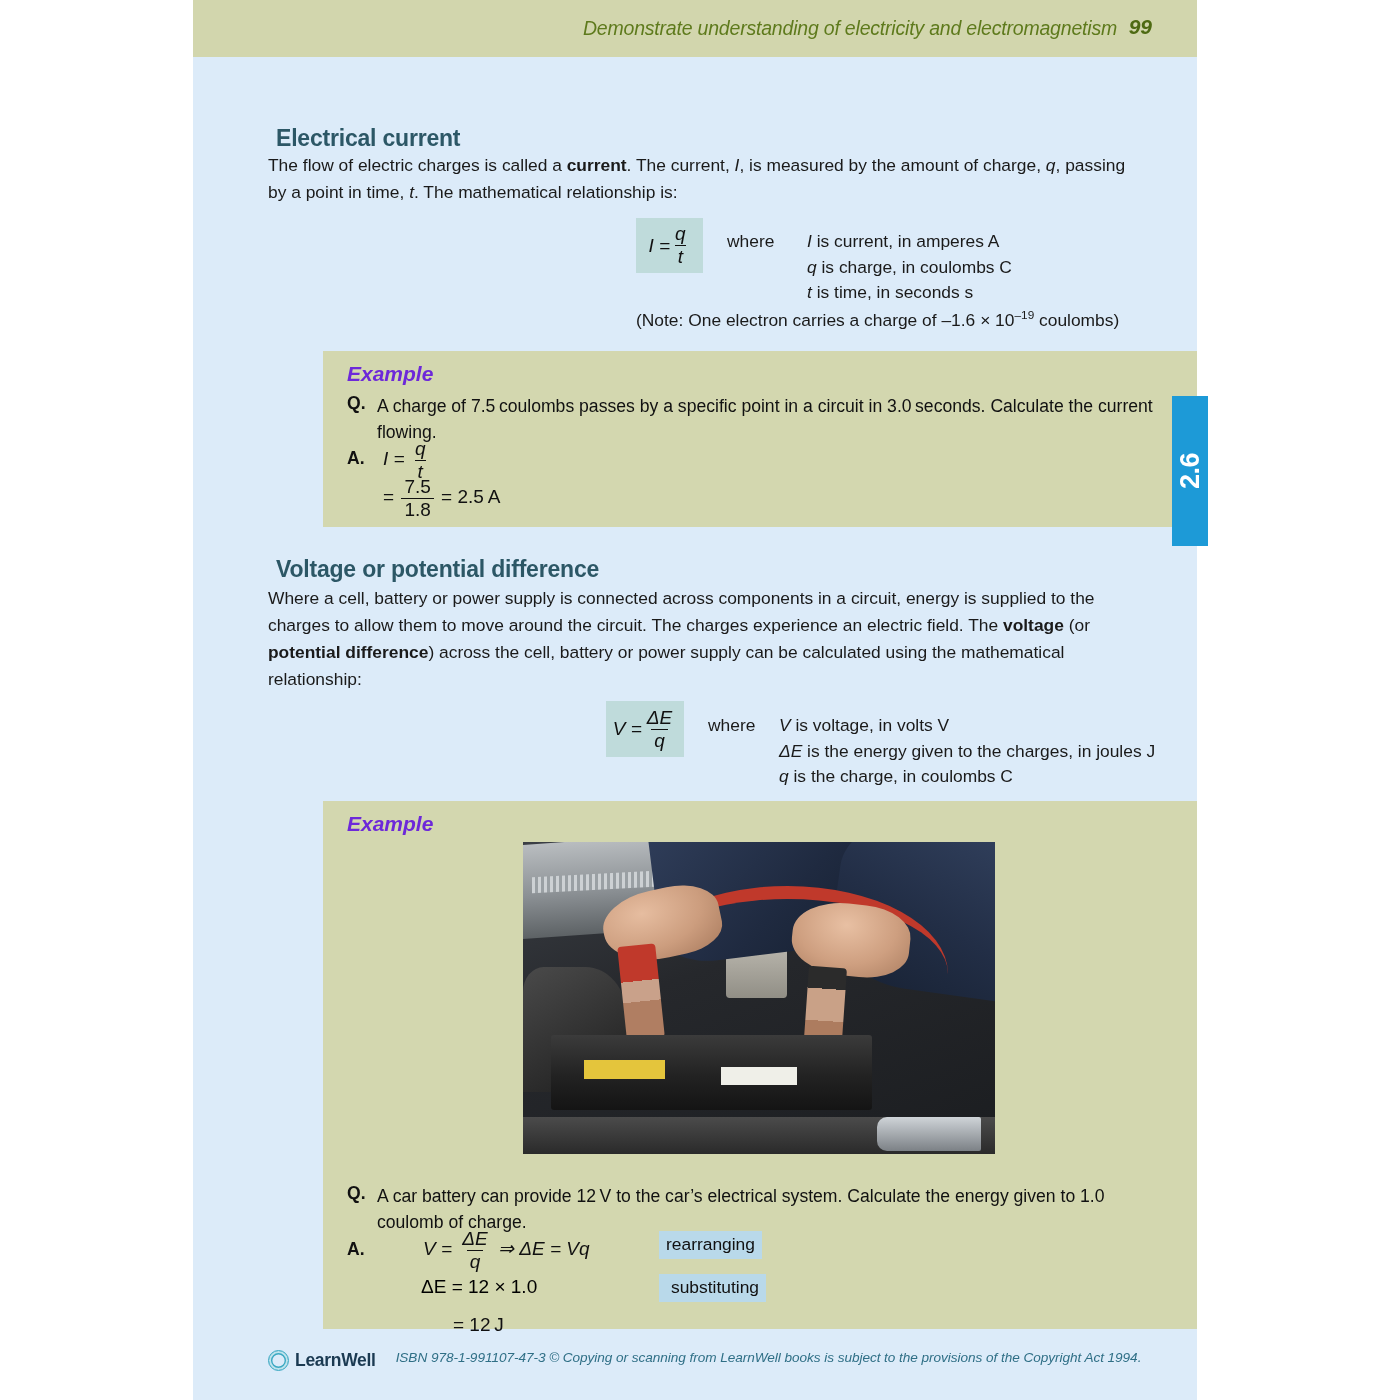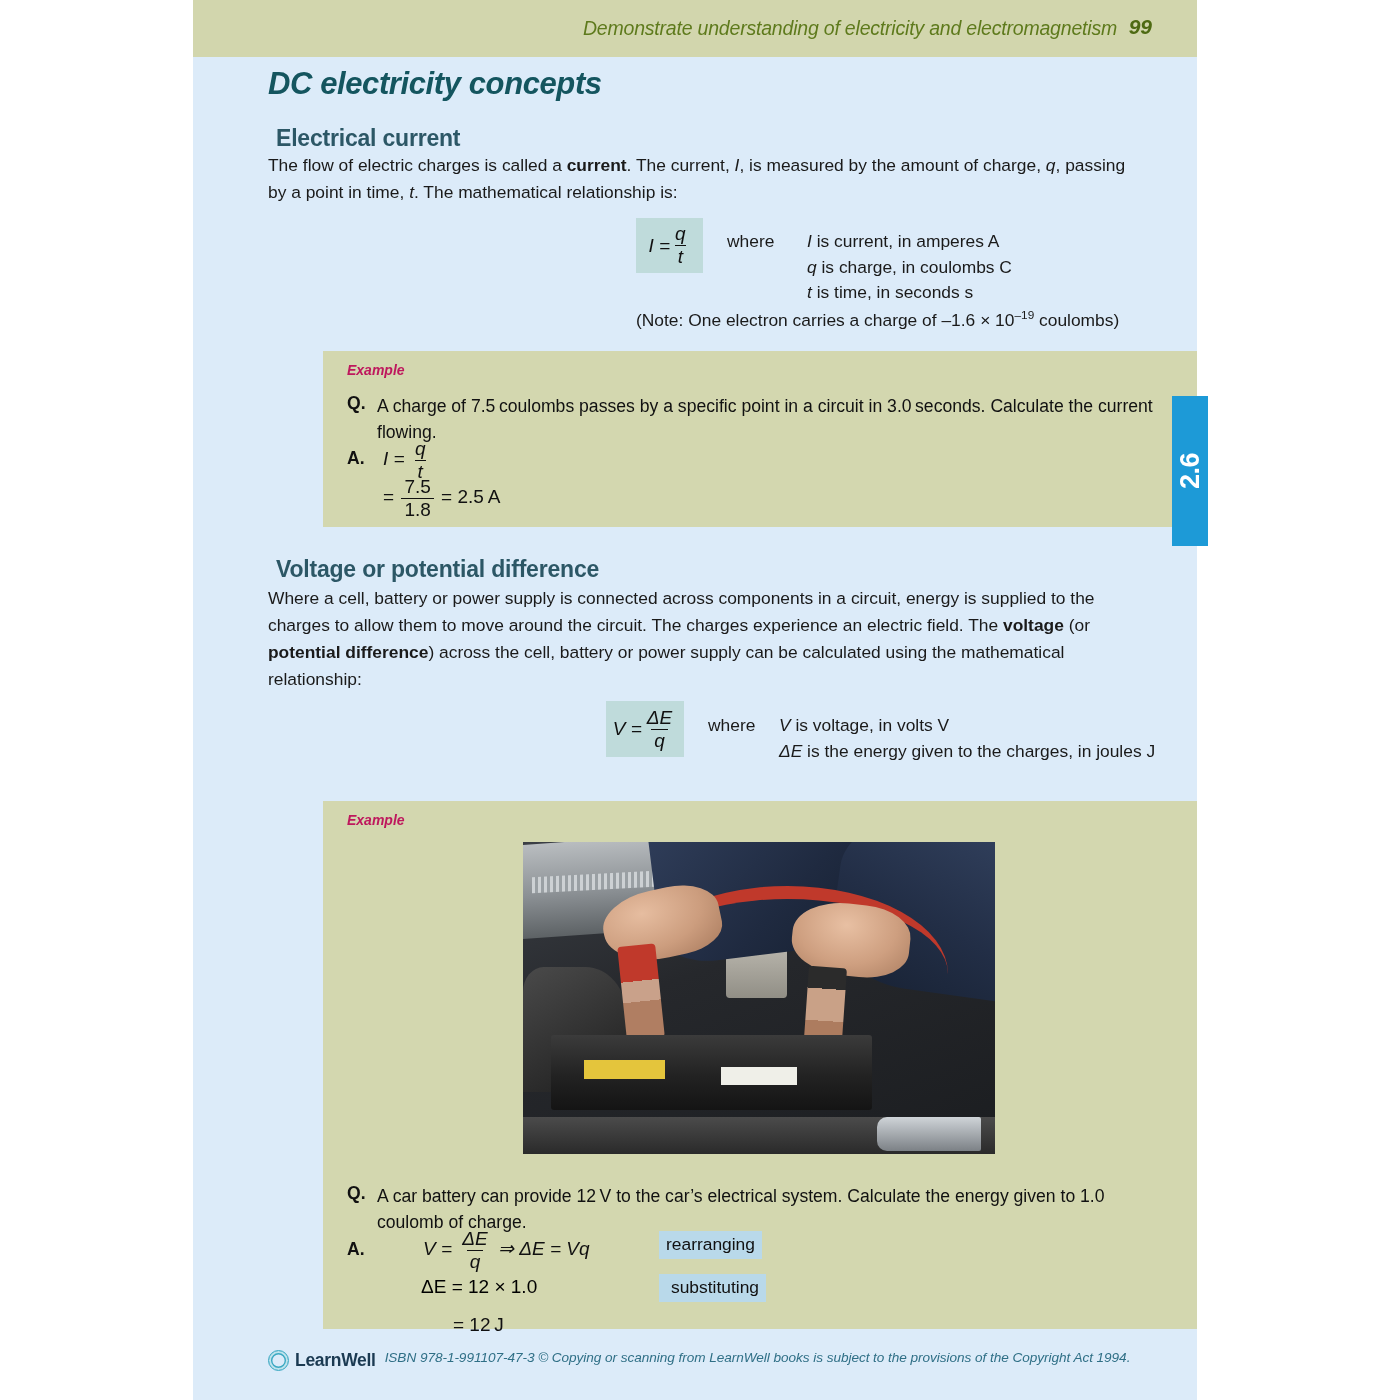--- a/index.html
+++ b/index.html
@@ -161,24 +161,24 @@
     width: 874px;
     background: #d3d7af;
   }
   #example-1 { top: 351px; height: 176px; }
   #example-2 { top: 801px; height: 528px; }
 
   .example-label {
     position: absolute;
     left: 24px;
     top: 11px;
-    font-size: 14px;
+    font-size: 21px;
     font-weight: bold;
     font-style: italic;
-    color: #be185d;
+    color: #6d28d9;
   }
 
   .qa-letter {
     position: absolute;
     font-size: 17.6px;
     font-weight: bold;
     color: #111;
   }
   .qa-text {
     position: absolute;
@@ -269,21 +269,21 @@
     font-size: 17.5px;
     font-weight: bold;
     color: #1b3a52;
     letter-spacing: -0.3px;
   }
   #footer-copy {
     font-size: 13.6px;
     font-style: italic;
     color: #2f6f86;
     letter-spacing: -0.05px;
-    margin-left: 3px;
+    margin-left: 14px;
   }
 
   
   .ph { position: absolute; }
   #ph-sky {
     left:0; top:0; width:100%; height:100%;
     background: linear-gradient(160deg,#3b3f45 0%, #26282c 40%, #1b1d20 100%);
   }
   #ph-hood {
     left:-4%; top:-2%; width:62%; height:30%;
@@ -373,21 +373,20 @@
 </head>
 <body>
 
 <div id="page">
 
   <div id="header-band">
     <div id="header-text">Demonstrate understanding of electricity and electromagnetism</div>
     <div id="header-page-no">99</div>
   </div>
 
-  <h1 class="title" id="page-title">DC electricity concepts</h1>
 
   <h2 class="subhead" id="subhead-current">Electrical current</h2>
 
   <p class="body" id="para-current"><span>The flow of electric charges is called a </span><span class="bd">current</span><span>. The current, </span><span class="it">I</span><span>, is measured by the amount of charge, </span><span class="it">q</span><span>, passing by a point in time, </span><span class="it">t</span><span>. The mathematical relationship is:</span></p>
 
   <div class="formula-box" id="formula-1">
     <span class="it">I =</span>
     <span class="frac">
       <span class="num it">q</span>
       <span class="den it">t</span>
@@ -440,20 +439,21 @@
       <span class="num it">ΔE</span>
       <span class="den it">q</span>
     </span>
   </div>
 
   <div class="where-label" id="where-2">where</div>
 
   <div class="where-list" id="wherelist-2">
     <div><span class="it">V</span><span> is voltage, in volts V</span></div>
     <div><span class="it">ΔE</span><span> is the energy given to the charges, in joules J</span></div>
+    <div><span class="it">q</span><span> is the charge, in coulombs C</span></div>
   </div>
 
   <div class="example-box" id="example-2">
     <div class="example-label">Example</div>
 
     <div id="ex2-photo">
       <div class="ph" id="ph-sky"></div>
       <div class="ph" id="ph-hood"></div>
       <div class="ph" id="ph-hoodgrill"></div>
       <div class="ph" id="ph-engine-l"></div>

